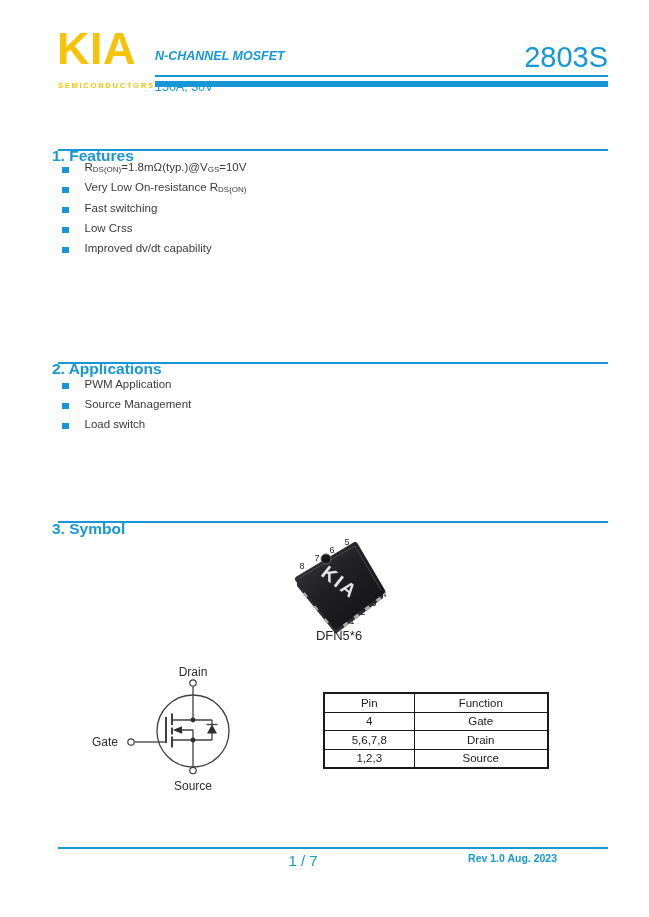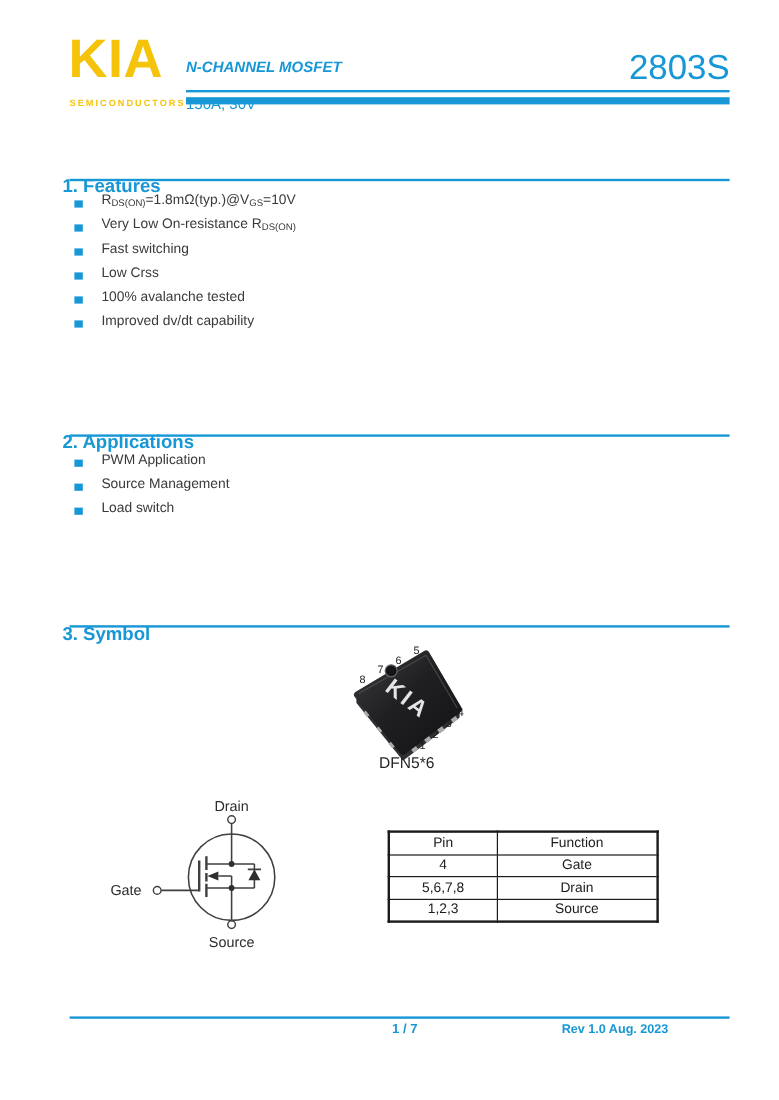--- a/index.html
+++ b/index.html
@@ -40,22 +40,22 @@
        font-size:13px;color:#262626;}
   .mos-svg{position:absolute;left:90px;top:658px;}
 
   .pintable{position:absolute;left:323px;top:692px;border-collapse:collapse;
        border:2px solid #1b1b1b;background:#fff;}
   .pintable th,.pintable td{border:1px solid #1b1b1b;font-size:11.5px;font-weight:normal;
        text-align:center;vertical-align:middle;color:#1b1b1b;height:17.5px;padding:0 12px;}
 
   
   .f-line{position:absolute;left:58px;width:550px;top:847px;height:1.5px;background:var(--accent);}
-  .f-page{position:absolute;left:258px;width:90px;top:852px;text-align:right;
-       font-size:11px;font-weight:bold;color:var(--accent);}
+  .f-page{position:absolute;left:258px;width:90px;top:852px;text-align:center;
+       font-size:15px;font-weight:normal;color:var(--accent);}
   .f-rev{position:absolute;right:92px;top:852px;font-size:10.5px;font-weight:bold;color:var(--accent);}
 
   svg text{font-family:"Liberation Sans","DejaVu Sans",sans-serif;}
 </style>
 </head>
 <body>
 
 <div class="page">
 
   <div class="brand">KIA</div>
@@ -77,24 +77,20 @@
         <span class="sq"></span>
         <span class="txt"><span>Very Low On-resistance R</span><span class="subs">DS(ON)</span></span>
       </div>
       <div class="li">
         <span class="sq"></span>
         <span class="txt"><span>Fast switching</span></span>
       </div>
       <div class="li">
         <span class="sq"></span>
         <span class="txt"><span>Low Crss</span></span>
-      </div>
-      <div class="li">
-        <span class="sq"></span>
-        <span class="txt"><span>100% avalanche tested</span></span>
       </div>
       <div class="li">
         <span class="sq"></span>
         <span class="txt"><span>Improved dv/dt capability</span></span>
       </div>
     </div>
 
   <div class="sec-h" id="h-app">2. Applications</div>
   <div class="rule" id="r-app"></div>
   <div class="blist" id="applications-list">

